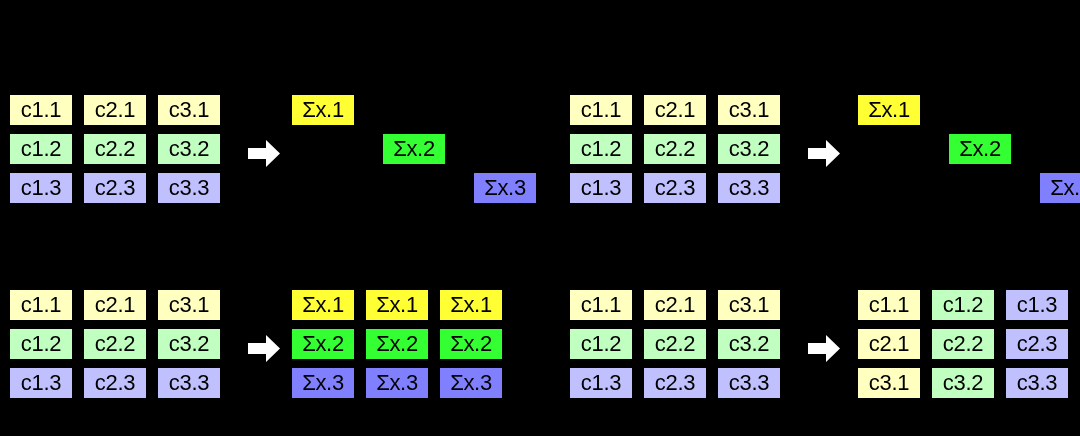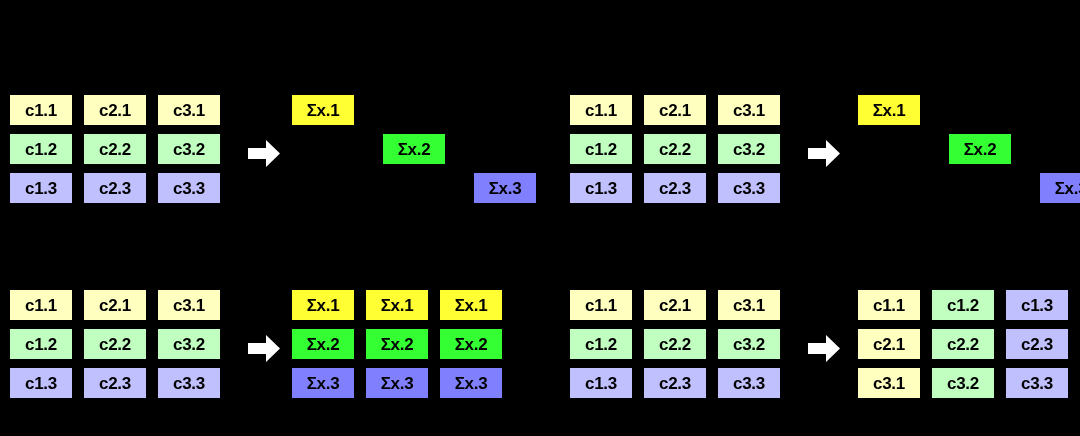--- a/index.html
+++ b/index.html
@@ -36,22 +36,22 @@
   }
 
   .cell {
     position: absolute;
     width: 62px;
     height: 30px;
     box-sizing: border-box;
     display: flex;
     align-items: center;
     justify-content: center;
-    font-size: 17px;
-    font-weight: bold;
+    font-size: 22px;
+    font-weight: normal;
     line-height: 1;
     color: #000000;
     letter-spacing: -0.3px;
     white-space: nowrap;
   }
 
   .arrow {
     position: absolute;
     width: 32px;
     height: 27px;

